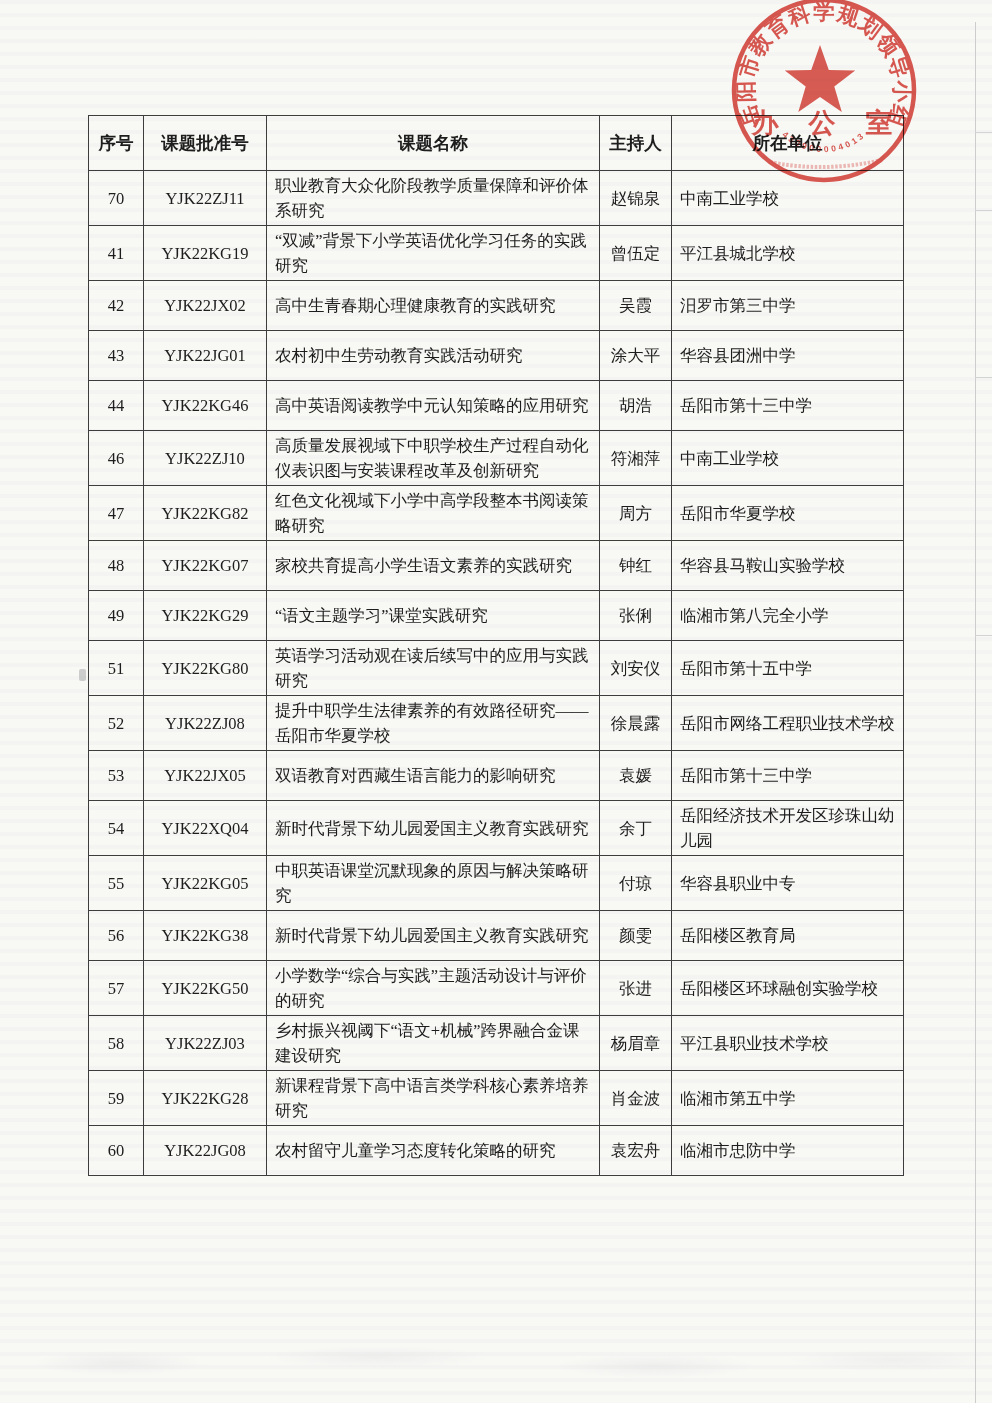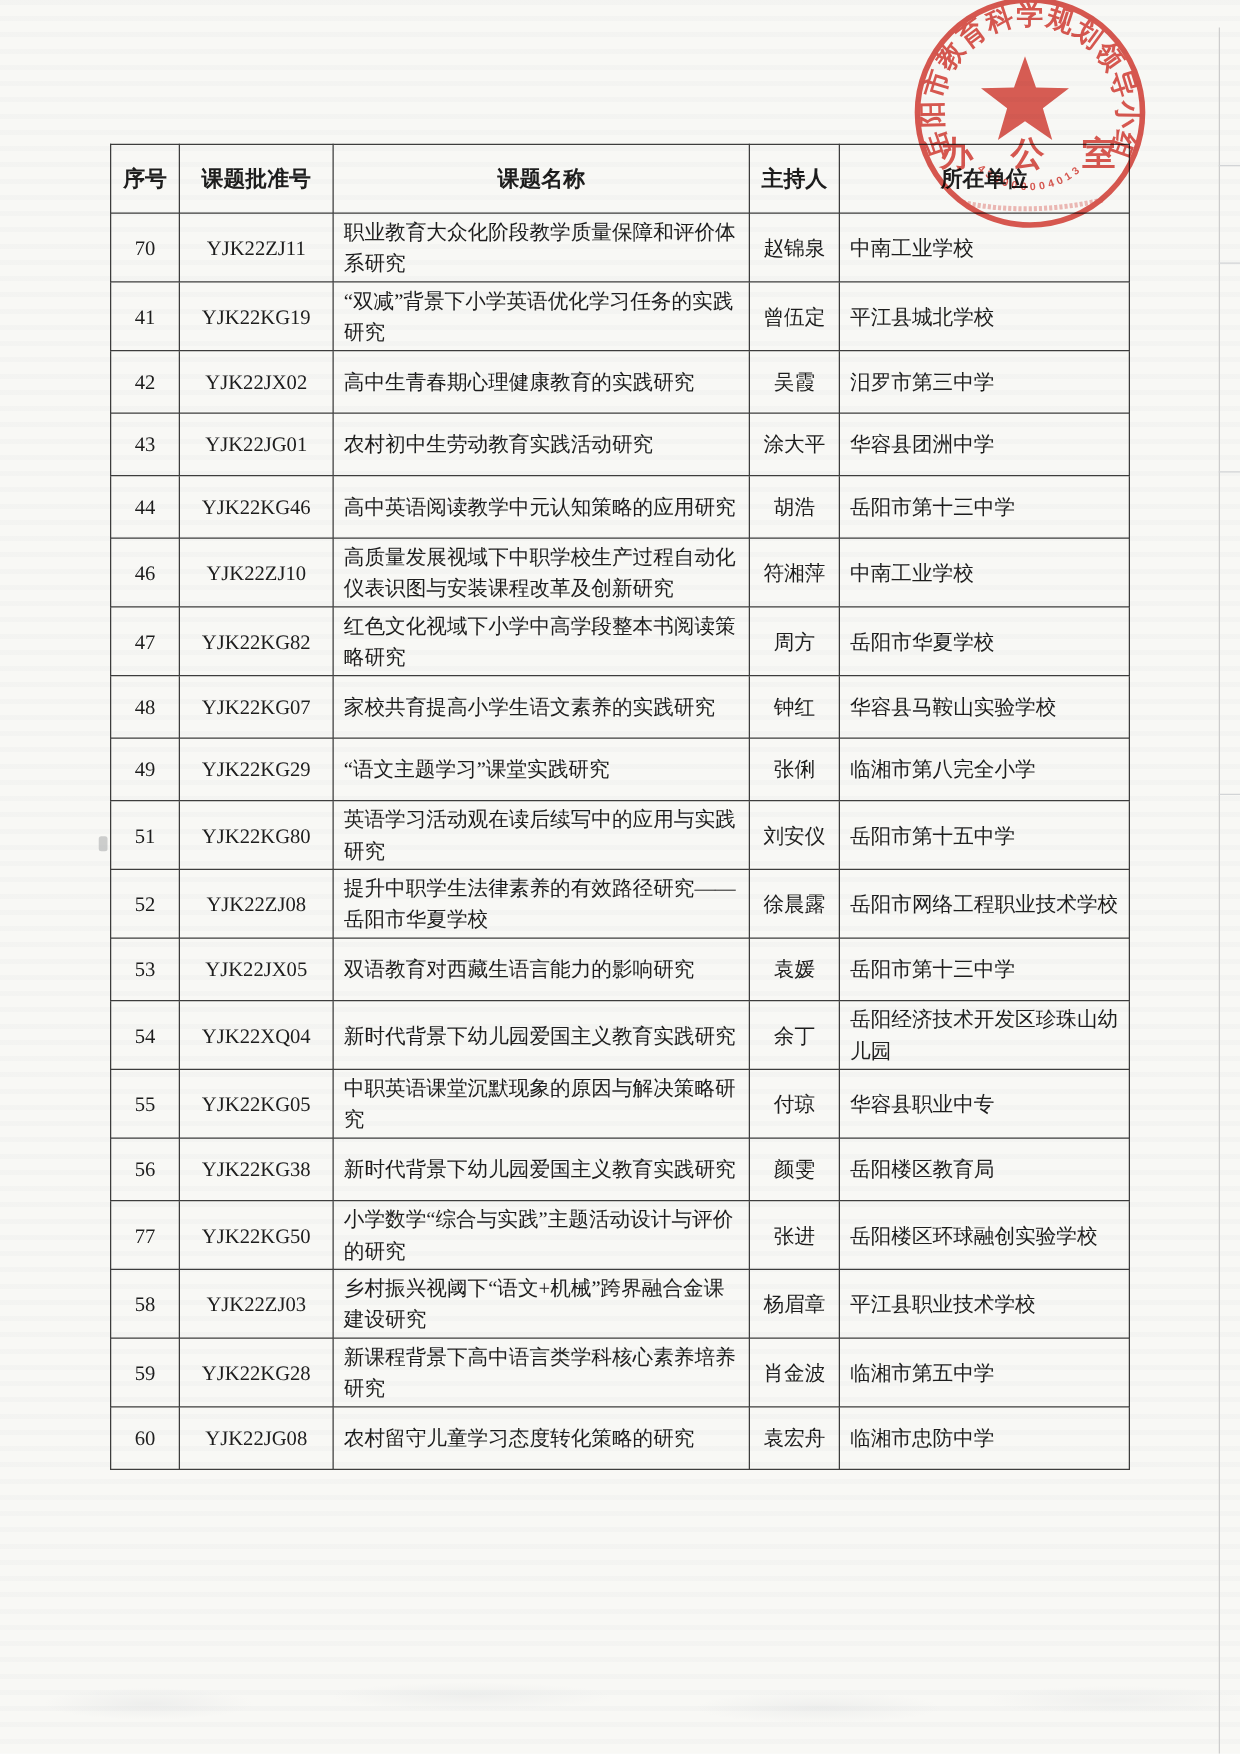--- a/index.html
+++ b/index.html
@@ -210,21 +210,21 @@
         <td class="col-unit">华容县职业中专</td>
       </tr>
       <tr>
         <td class="col-no">56</td>
         <td class="col-code">YJK22KG38</td>
         <td class="col-title">新时代背景下幼儿园爱国主义教育实践研究</td>
         <td class="col-host">颜雯</td>
         <td class="col-unit">岳阳楼区教育局</td>
       </tr>
       <tr>
-        <td class="col-no">77</td>
+        <td class="col-no">57</td>
         <td class="col-code">YJK22KG50</td>
         <td class="col-title">小学数学“综合与实践”主题活动设计与评价的研究</td>
         <td class="col-host">张进</td>
         <td class="col-unit">岳阳楼区环球融创实验学校</td>
       </tr>
       <tr>
         <td class="col-no">58</td>
         <td class="col-code">YJK22ZJ03</td>
         <td class="col-title">乡村振兴视阈下“语文+机械”跨界融合金课建设研究</td>
         <td class="col-host">杨眉章</td>

